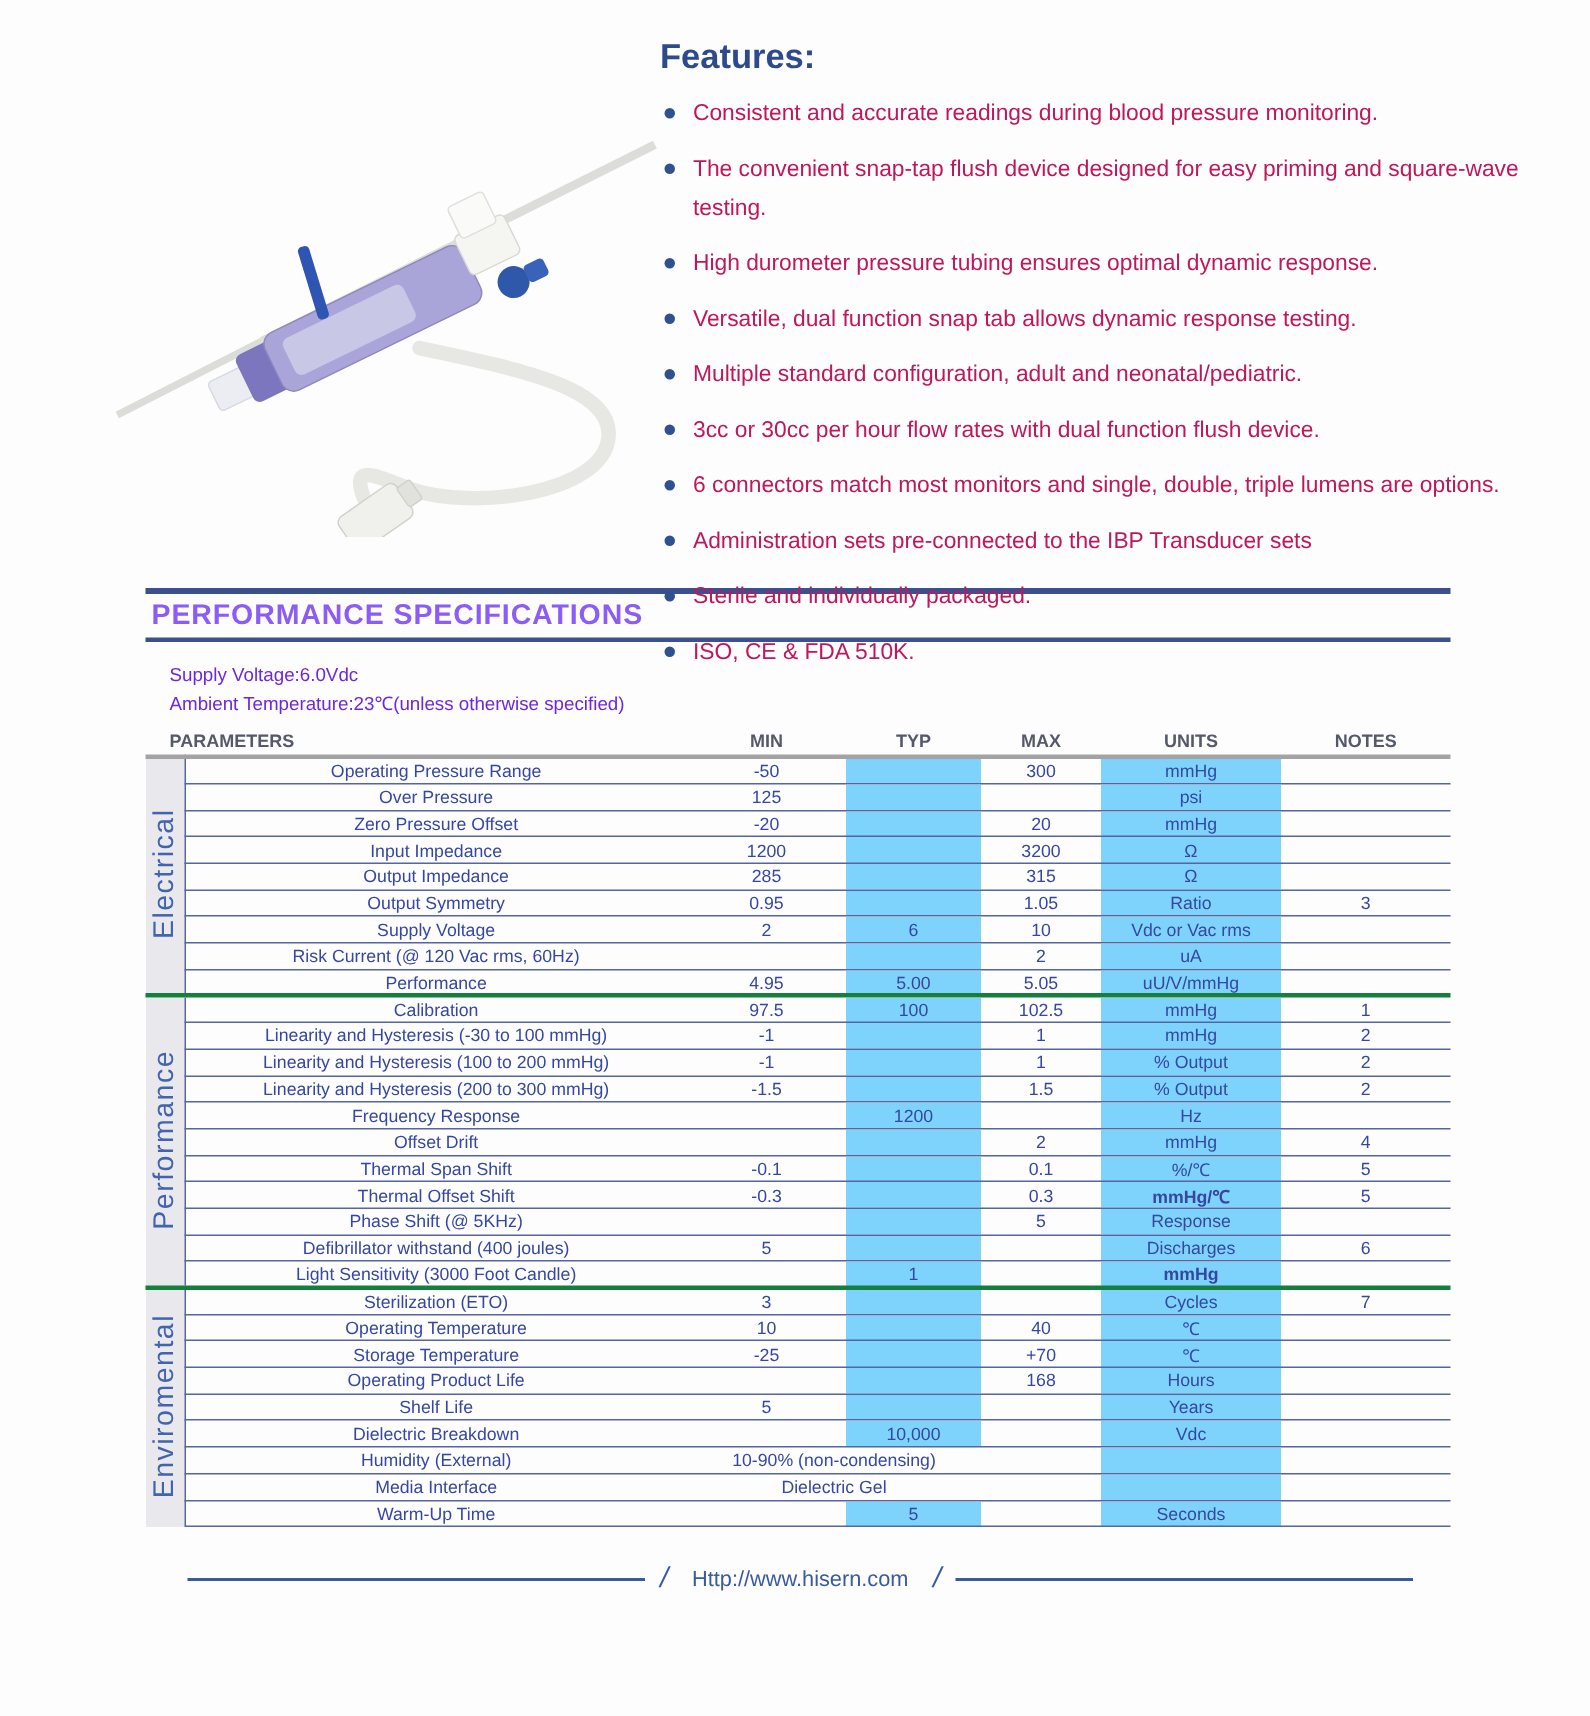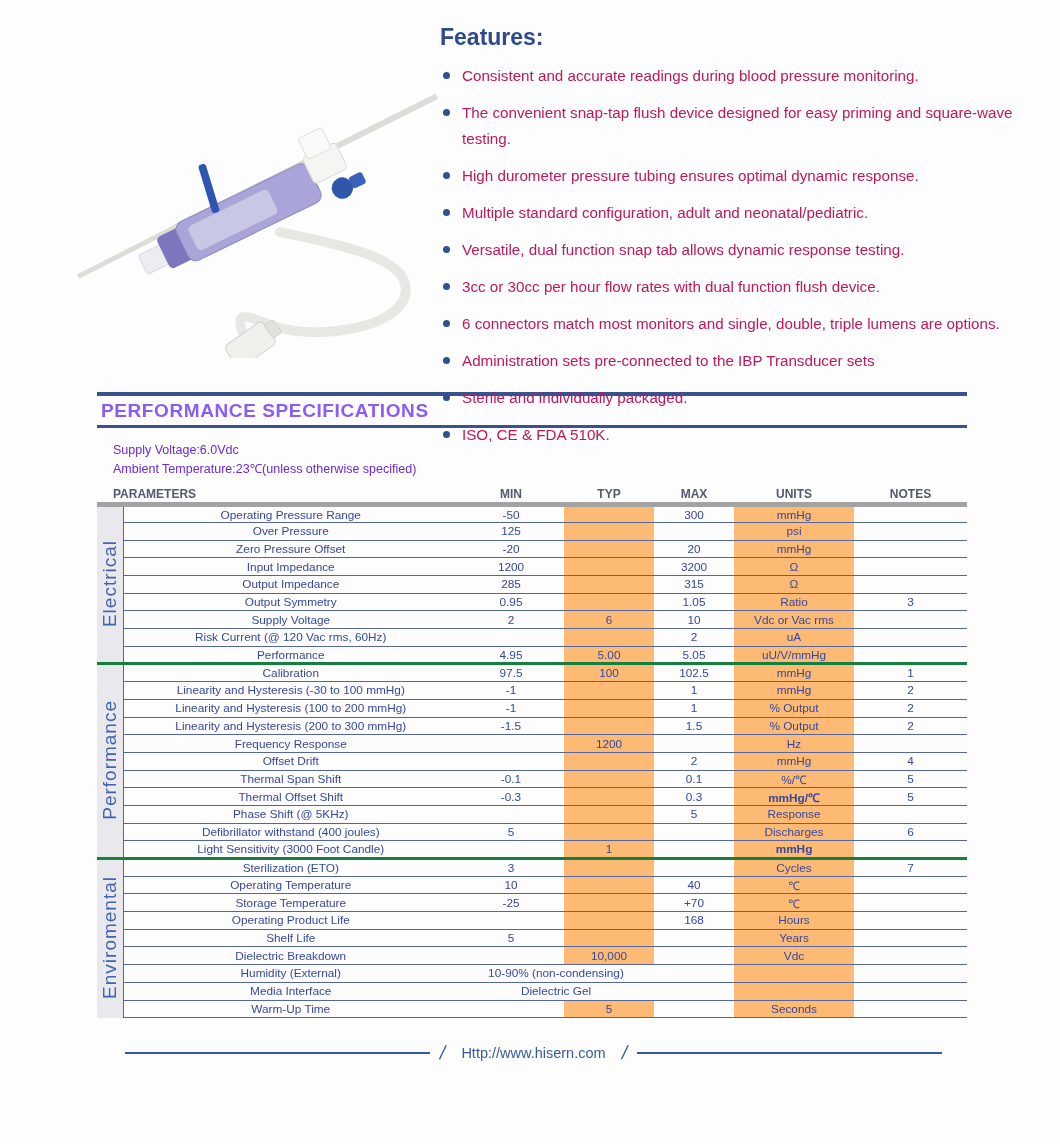--- a/index.html
+++ b/index.html
@@ -37,30 +37,30 @@
   .bar-under { height: 3px; background: #3b518f; }
   .conditions { margin: 13px 0 5px 16px; font-size: 12.5px; color: #6d28d9; line-height: 1.55; }
 
   table.spec-table {
     border-collapse: collapse; table-layout: fixed;
     width: 870px; font-size: 11.8px;
   }
   .spec-table thead th {
     font-size: 12px; font-weight: bold; color: #55596a;
     height: 20px; text-align: center; vertical-align: middle;
-    border-bottom: 5px solid #a3a3a3;
+    border-bottom: 3px solid #a3a3a3;
   }
   .spec-table thead th.h-param { text-align: left; padding-left: 16px; }
   .spec-table td {
     height: 17.7px; padding: 0; text-align: center; vertical-align: middle;
     color: #3547a0; border-bottom: 1px solid #5565a0;
     white-space: nowrap; overflow: hidden;
   }
   .spec-table tr.section-start td { border-top: 3px solid #15803d; }
-  .spec-table td.shade { background: #fdba74; margin-top: 44px; }
+  .spec-table td.shade { background: #7dd3fc; margin-top: 44px; }
   .spec-table td.bold { font-weight: bold; }
   .spec-table td.section-label {
     background: #e9e9ed; border-bottom: none;
     border-right: 1px solid #5565a0; text-align: center;
   }
   .spec-table td.section-label span {
     display: inline-block; writing-mode: vertical-rl; transform: rotate(180deg);
     font-size: 19px; color: #4263ae; letter-spacing: 1px; white-space: nowrap;
   }
 
@@ -106,22 +106,22 @@
         </g>
       </svg>
     </div>
 
     <div class="features">
       <h2 class="features-title">Features:</h2>
       <ul class="features-list">
           <li>Consistent and accurate readings during blood pressure monitoring.</li>
           <li>The convenient snap-tap flush device designed for easy priming and square-wave testing.</li>
           <li>High durometer pressure tubing ensures optimal dynamic response.</li>
+          <li>Versatile, dual function snap tab allows dynamic response testing.</li>
           <li>Multiple standard configuration, adult and neonatal/pediatric.</li>
-          <li>Versatile, dual function snap tab allows dynamic response testing.</li>
           <li>3cc or 30cc per hour flow rates with dual function flush device.</li>
           <li>6 connectors match most monitors and single, double, triple lumens are options.</li>
           <li>Administration sets pre-connected to the IBP Transducer sets</li>
           <li>Sterile and individually packaged.</li>
           <li>ISO, CE &amp; FDA 510K.</li>
         </ul>
     </div>
   </div>
 
   <div class="spec">

